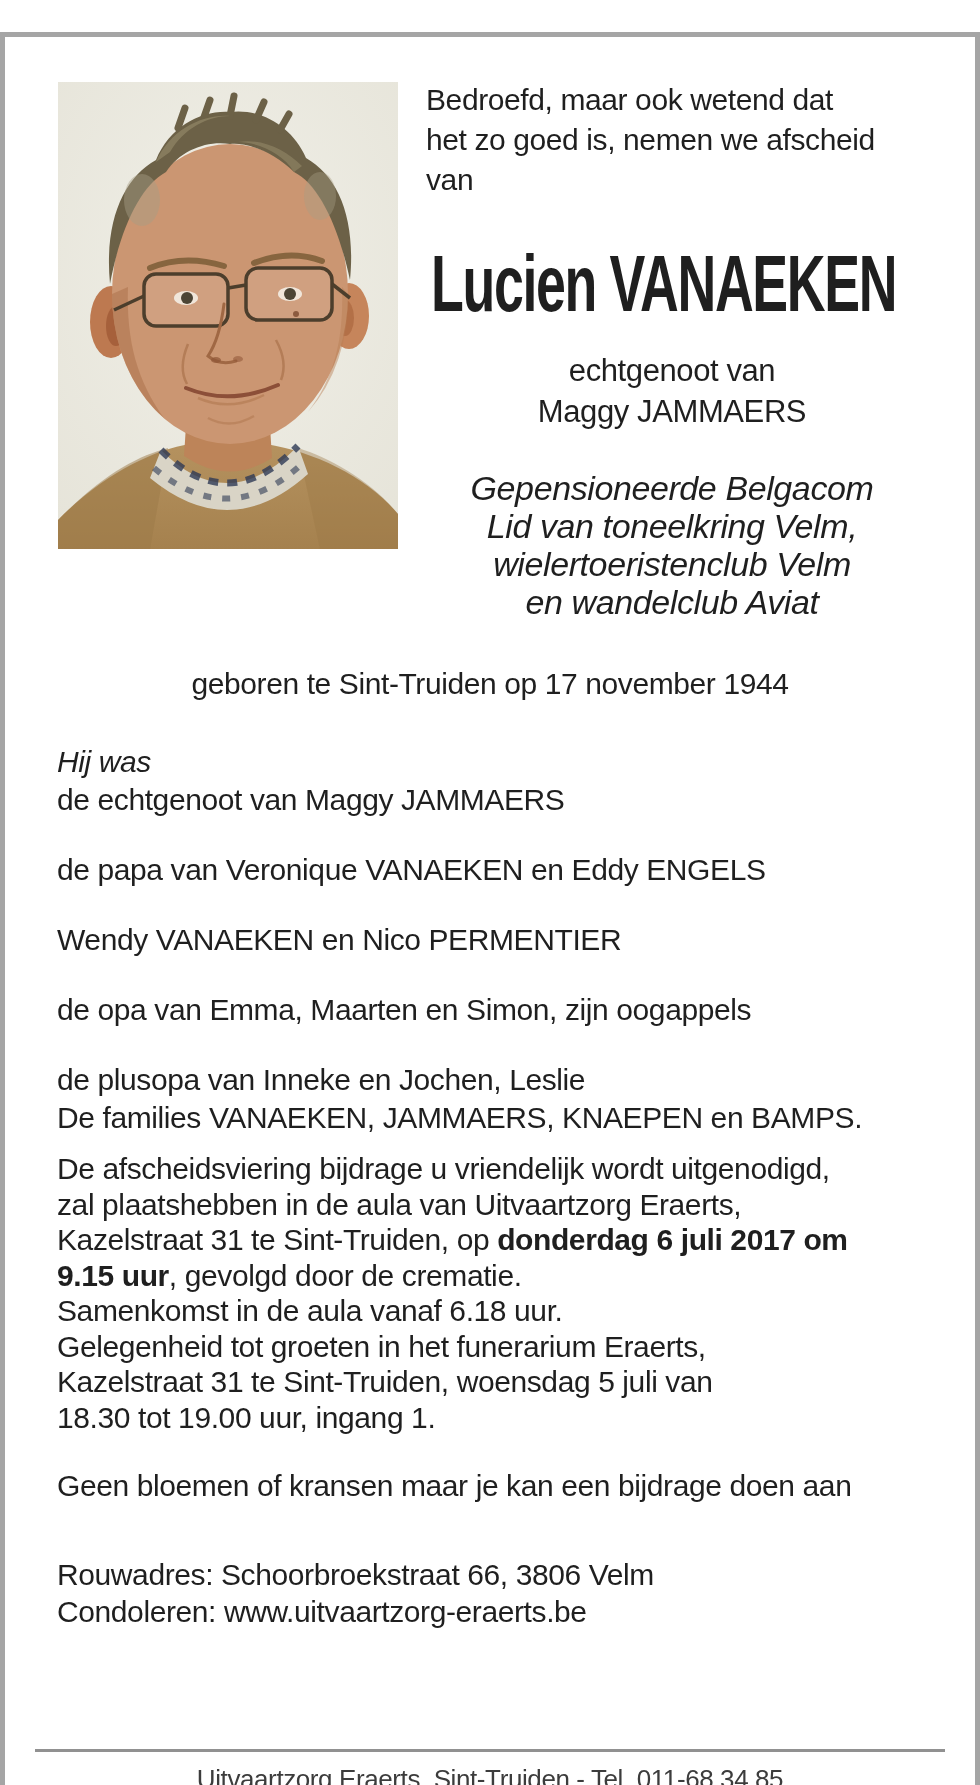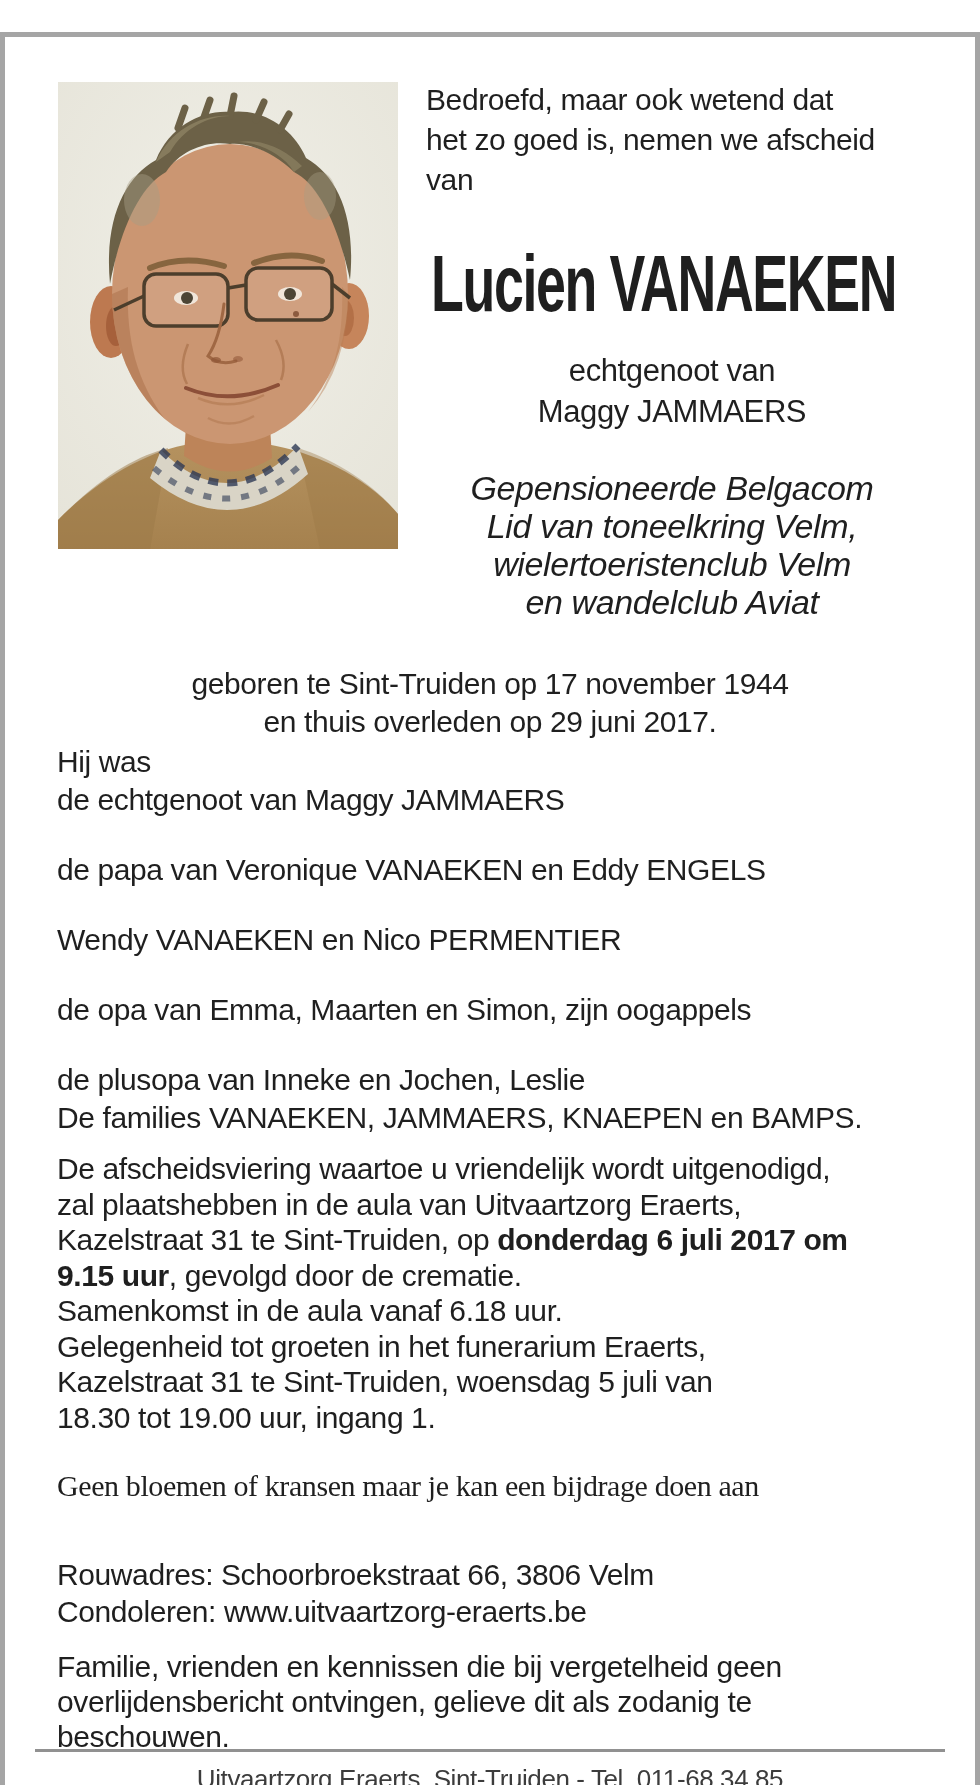--- a/index.html
+++ b/index.html
@@ -77,40 +77,39 @@
 
   .family {
     position: absolute;
     left: 52px;
     top: 706px;
     width: 890px;
     font-size: 30px;
     line-height: 38px;
   }
   .family .para { margin-top: 32px; }
-  .italic { }
+  .italic { font-style: italic; }
 
   .service {
     position: absolute;
     left: 52px;
     top: 1114px;
     width: 890px;
     font-size: 30px;
     line-height: 35.5px;
   }
   .service b { font-weight: bold; }
 
   .donation {
     position: absolute;
     left: 52px;
     top: 1430px;
     width: 890px;
     font-size: 30px;
     line-height: 37px;
-    font-family: Liberation Serif, serif;
   }
 
   .addresses {
     position: absolute;
     left: 52px;
     top: 1519px;
     width: 890px;
     font-size: 30px;
     line-height: 37px;
   }
@@ -237,55 +236,49 @@
     <div class="memberships">
       <div>Gepensioneerde Belgacom</div>
       <div>Lid van toneelkring Velm,</div>
       <div>wielertoeristenclub Velm</div>
       <div>en wandelclub Aviat</div>
     </div>
   </div>
 
   <div class="dates">
     <div>geboren te Sint-Truiden op 17 november 1944</div>
-    <div>en thuis overleden op 29 juni 2017.</div>
   </div>
 
   <div class="family">
     <div class="italic">Hij was</div>
     <div>de echtgenoot van Maggy JAMMAERS</div>
     <div class="para">de papa van Veronique VANAEKEN en Eddy ENGELS</div>
     <div class="para">Wendy VANAEKEN en Nico PERMENTIER</div>
     <div class="para">de opa van Emma, Maarten en Simon, zijn oogappels</div>
     <div class="para">de plusopa van Inneke en Jochen, Leslie</div>
     <div>De families VANAEKEN, JAMMAERS, KNAEPEN en BAMPS.</div>
   </div>
 
   <div class="service">
-    <div>De afscheidsviering waartoe u vriendelijk wordt uitgenodigd,</div>
+    <div>De afscheidsviering bijdrage u vriendelijk wordt uitgenodigd,</div>
     <div>zal plaatshebben in de aula van Uitvaartzorg Eraerts,</div>
     <div><span>Kazelstraat 31 te Sint-Truiden, op </span><b>donderdag 6 juli 2017 om</b></div>
     <div><b>9.15 uur</b><span>, gevolgd door de crematie.</span></div>
     <div>Samenkomst in de aula vanaf 6.18 uur.</div>
     <div>Gelegenheid tot groeten in het funerarium Eraerts,</div>
     <div>Kazelstraat 31 te Sint-Truiden, woensdag 5 juli van</div>
     <div>18.30 tot 19.00 uur, ingang 1.</div>
   </div>
 
   <div class="donation">
     <div>Geen bloemen of kransen maar je kan een bijdrage doen aan</div>
   </div>
 
   <div class="addresses">
     <div>Rouwadres: Schoorbroekstraat 66, 3806 Velm</div>
     <div>Condoleren: www.uitvaartzorg-eraerts.be</div>
   </div>
 
-  <div class="apology">
-    <div>Familie, vrienden en kennissen die bij vergetelheid geen</div>
-    <div>overlijdensbericht ontvingen, gelieve dit als zodanig te</div>
-    <div>beschouwen.</div>
-  </div>
 
   <div class="footer-rule"></div>
   <div class="footer-text">Uitvaartzorg Eraerts, Sint-Truiden - Tel. 011-68 34 85</div>
 
 </div>
 
 </body></html>

